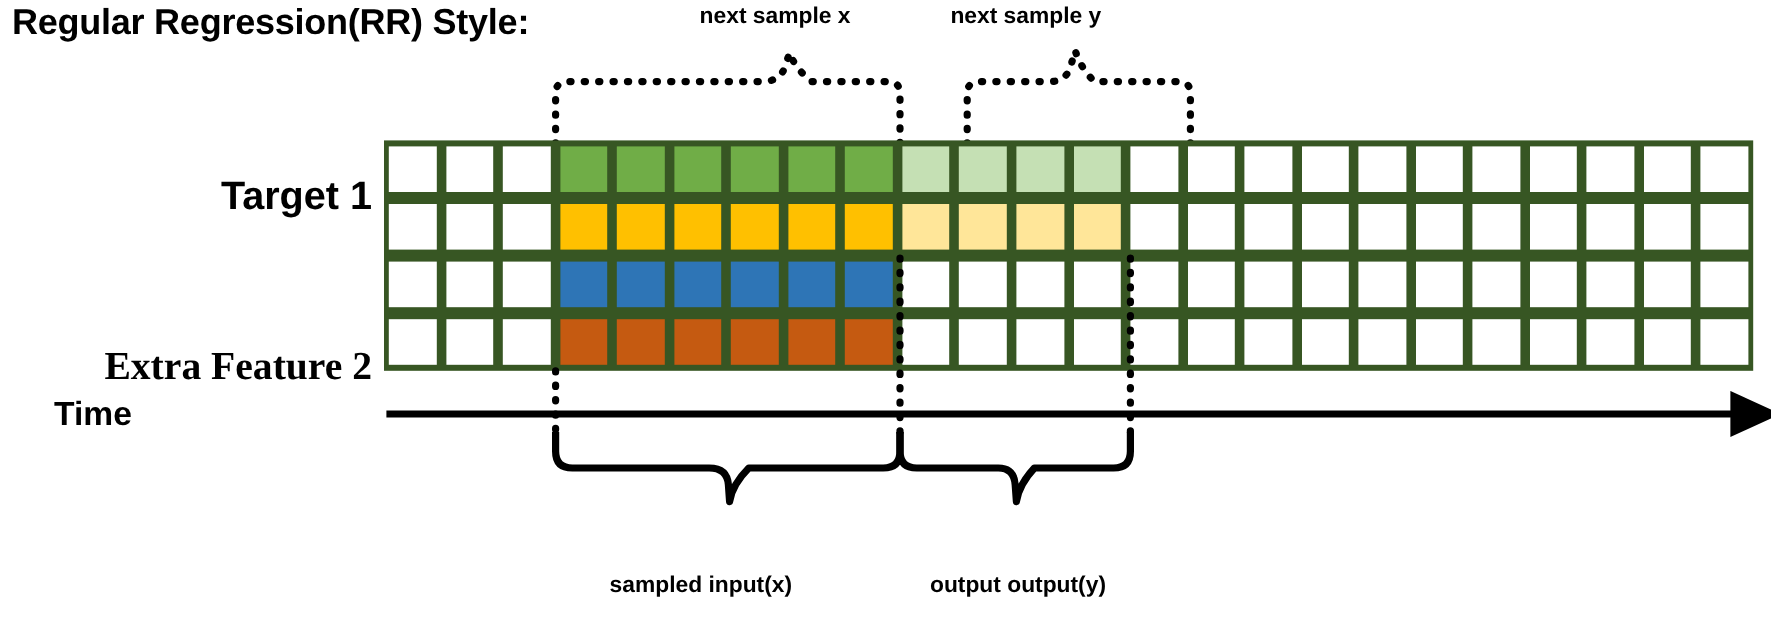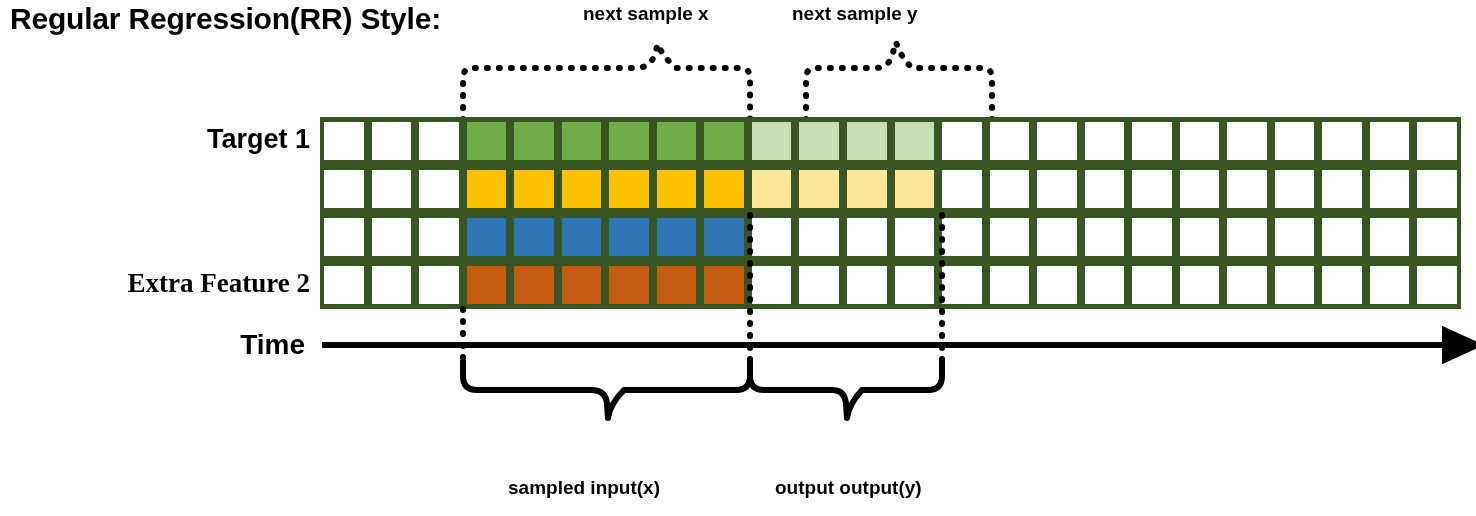--- a/index.html
+++ b/index.html
@@ -30,23 +30,24 @@
 
   
   svg.overlay{position:absolute;left:0;top:0;width:1476px;height:516px;overflow:visible;}
   svg.overlay *{vector-effect:none;}
 
   
   .row-label{
     position:absolute;
     width:300px;
     text-align:right;
-    font-size:27px;font-weight:700;
+    font-size:33px;font-weight:700;
     white-space:nowrap;
     line-height:1;
+    margin-top:20px;
   }
   #row-label-0{left:10px;top:126px;}
   #row-label-1{left:10px;top:174px;}
   #row-label-2{left:10px;top:222px;}
   #row-label-3{left:10px;top:270px;font-family:Liberation Serif, serif;}
 
   
   #timeline-grid{
     position:absolute;
     left:320px;top:117px;
@@ -63,21 +64,21 @@
     width:100%;height:100%;
   }
   .grid-cell{
     background:#ffffff;
     margin:5px 4px;
   }
 
   
   #time-axis-label{
     position:absolute;left:0px;top:329px;width:305px;
-    text-align:right;font-size:28px;font-weight:700;
+    text-align:left;font-size:28px;font-weight:700;padding-left:45px;
   }
 
   
   .annotation{
     position:absolute;
     font-size:19px;font-weight:600;
     line-height:1.33;
     white-space:pre;
   }
   #annotation-input{left:508px;top:424px;}

